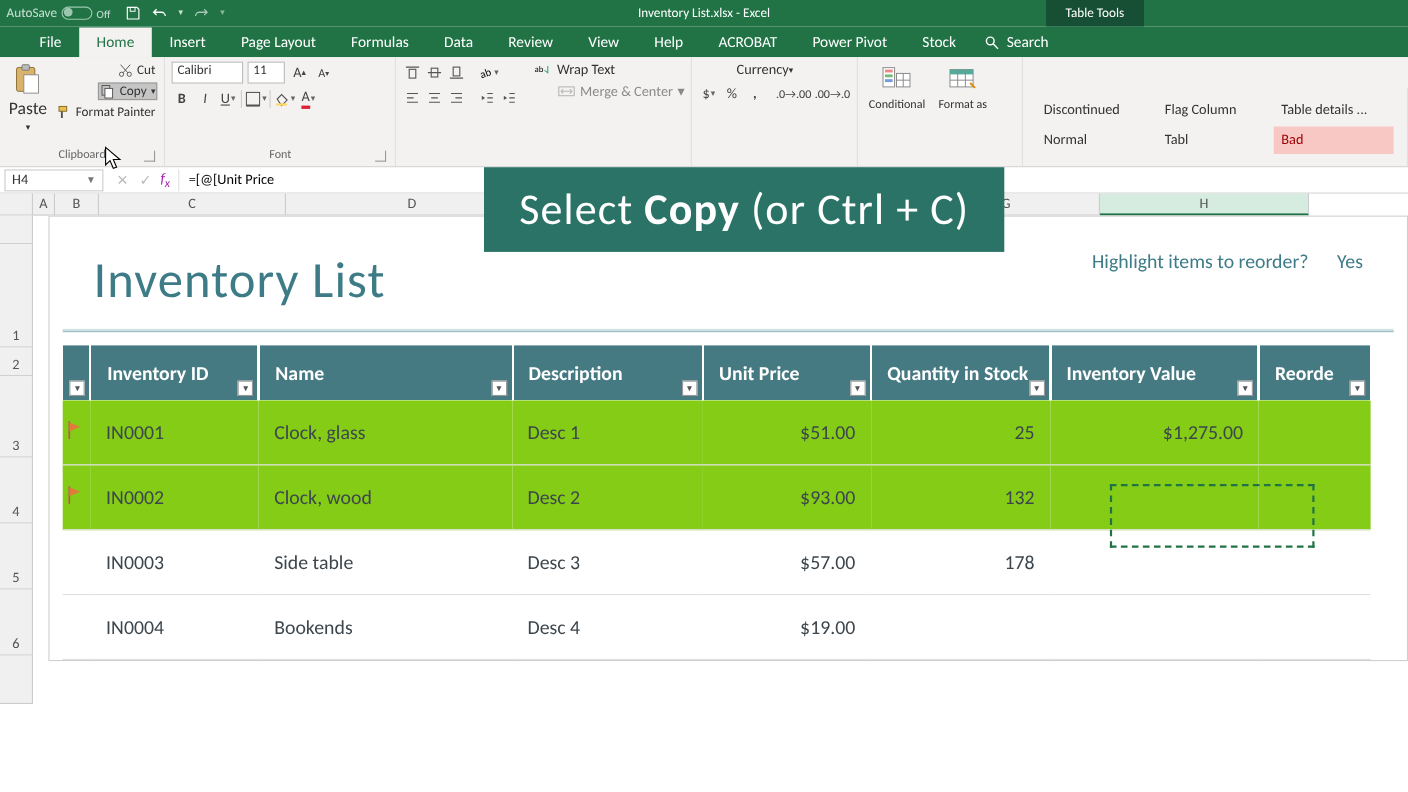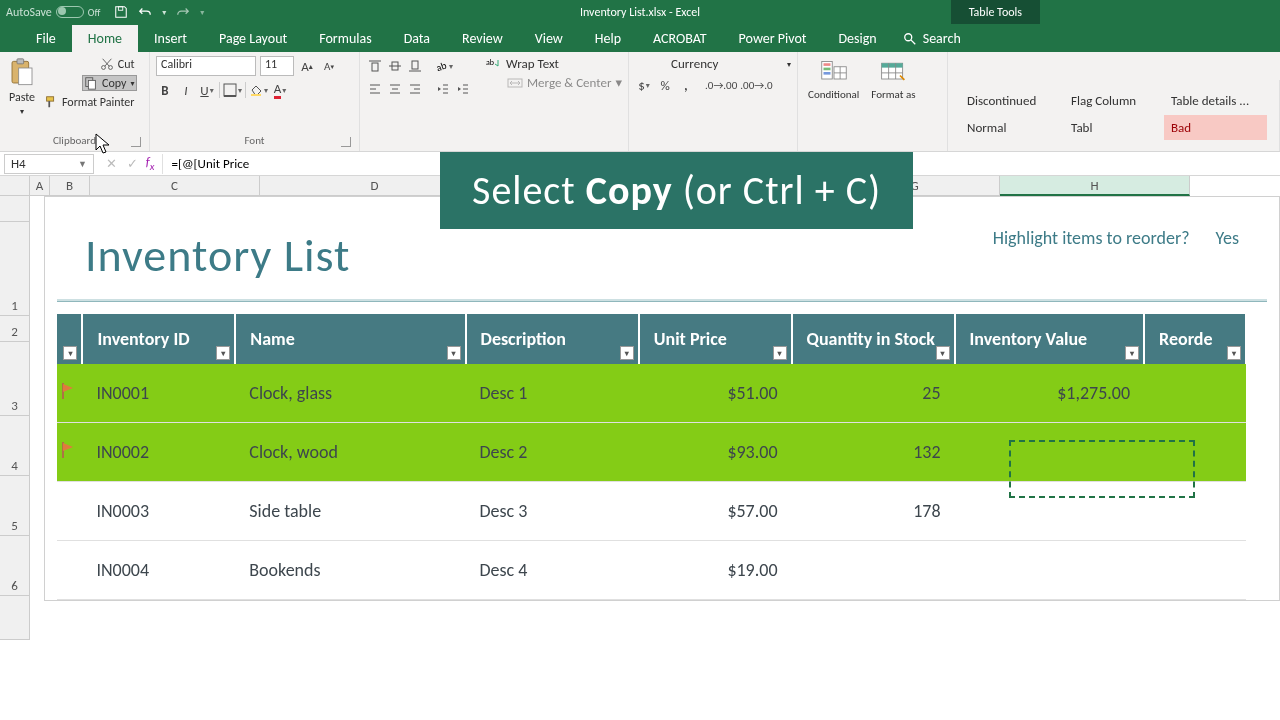--- a/index.html
+++ b/index.html
@@ -29,21 +29,21 @@
 .ribbon-group .group-label .dialog-launcher { position: absolute; right: 2px; bottom: 2px; width: 10px; height: 10px; border: 1px solid #999; border-top: none; border-left: none; }
 
 .clipboard-col1 { display: flex; flex-direction: column; align-items: center; gap: 2px; padding: 2px; }
 .clipboard-col1 .paste-icon { width: 28px; height: 30px; }
 .clipboard-col2 { display: flex; flex-direction: column; gap: 3px; font-size: 12px; align-items: flex-end; }
 .clipboard-col2 .row { display: flex; align-items: center; gap: 4px; padding: 1px 2px; }
 .clipboard-col2 .row.hover { background: #c5c5c5; border: 1px solid #999; padding: 0 1px; }
 
 .font-grp .top-row { display: flex; gap: 4px; align-items: center; }
 .font-grp select, .font-grp .combo { border: 1px solid #bbb; background: #fff; font-size: 12px; height: 20px; padding: 0 4px; }
-.font-grp .font-name { width: 100px; }
+.font-grp .font-name { width: 65px; }
 .font-grp .font-size { width: 34px; }
 .font-grp .btn-row { display: flex; gap: 3px; margin-top: 4px; align-items: center; }
 .ribbon .rbtn { min-width: 18px; height: 20px; display: inline-flex; align-items: center; justify-content: center; font-size: 13px; color: #444; }
 .ribbon .rbtn.small { font-size: 11px; }
 .ribbon .rbtn .caret { font-size: 8px; margin-left: 1px; color: #666; }
 
 .align-grp .rows { display: flex; flex-direction: column; gap: 3px; }
 .align-grp .row { display: flex; gap: 2px; }
 
 .number-grp .combo { width: 120px; }
@@ -142,41 +142,41 @@
     <div class="tab active">Home</div>
     <div class="tab">Insert</div>
     <div class="tab">Page Layout</div>
     <div class="tab">Formulas</div>
     <div class="tab">Data</div>
     <div class="tab">Review</div>
     <div class="tab">View</div>
     <div class="tab">Help</div>
     <div class="tab">ACROBAT</div>
     <div class="tab">Power Pivot</div>
-    <div class="tab">Design</div>
+    <div class="tab">Stock</div>
     <div class="search-box">
       <svg width="14" height="14" viewBox="0 0 16 16">
         <circle cx="6" cy="6" r="4" fill="none" stroke="#fff" stroke-width="1.5"></circle>
         <line x1="9" y1="9" x2="14" y2="14" stroke="#fff" stroke-width="1.5"></line>
       </svg>
       <span>Search</span>
     </div>
   </div>
 
 <div class="ribbon">
 
   <div class="ribbon-group" style="min-width:150px;">
     <div class="group-body">
       <div class="clipboard-col1">
         <svg class="paste-icon" viewBox="0 0 32 36">
             <rect x="4" y="4" width="20" height="26" rx="2" fill="#d9b36c" stroke="#8a6a2e"></rect>
             <rect x="10" y="1" width="8" height="6" rx="1" fill="#bbb" stroke="#777"></rect>
             <rect x="12" y="12" width="16" height="20" fill="#fff" stroke="#888"></rect>
           </svg>
-        <span style="font-size:12px;">Paste</span>
+        <span style="font-size:16px;">Paste</span>
         <span class="caret" style="font-size:8px;">▾</span>
       </div>
       <div class="clipboard-col2">
         <div class="row">
           <svg class="icon-sm" viewBox="0 0 16 16">
               <circle cx="4" cy="12" r="2.2" fill="none" stroke="#555"></circle>
               <circle cx="12" cy="12" r="2.2" fill="none" stroke="#555"></circle>
               <path d="M5.5 10.5L13 2M10.5 10.5L3 2" stroke="#555" fill="none"></path>
             </svg>
           <span>Cut</span>
@@ -333,21 +333,21 @@
           <span>Merge &amp; Center</span>
           <span class="caret">▾</span>
         </div>
       </div>
     </div>
     <div class="group-label">&nbsp;</div>
   </div>
 
   <div class="ribbon-group number-grp" style="min-width:150px;">
     <div>
-      <div class="combo" style="display:flex;justify-content:space-between;align-items:center;margin-left:36px;">
+      <div class="combo" style="display:flex;justify-content:center;align-items:center;">
           <span>Currency</span>
           <span style="font-size:8px;">▾</span>
         </div>
       <div class="row">
         <span class="rbtn">$<span class="caret">▾</span></span>
         <span class="rbtn">%</span>
         <span class="rbtn">
             <b>,</b>
           </span>
         <span style="width:4px;"></span>

